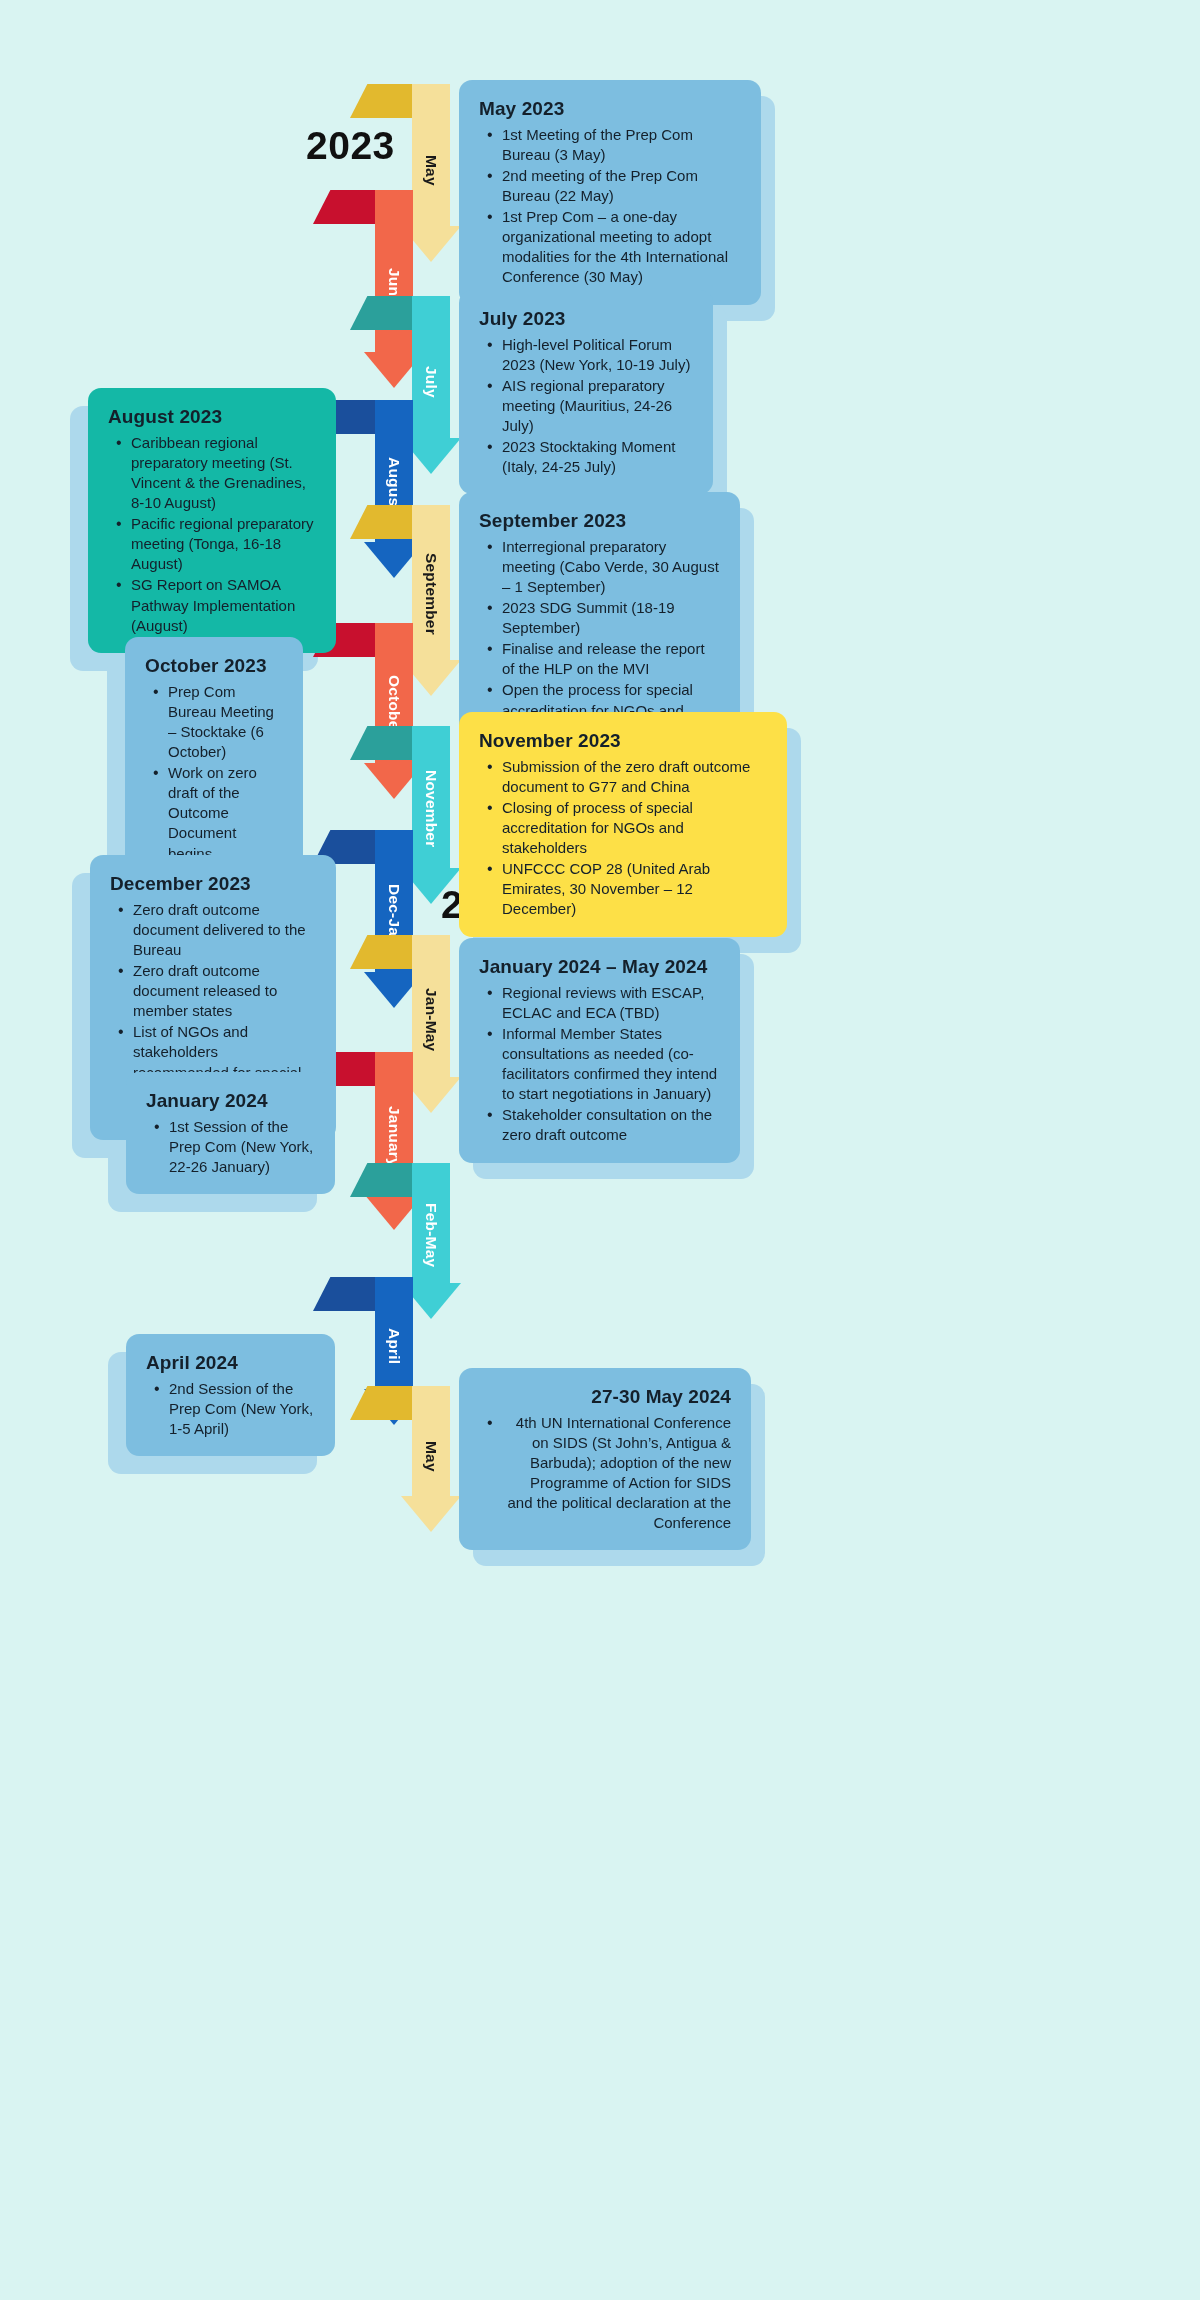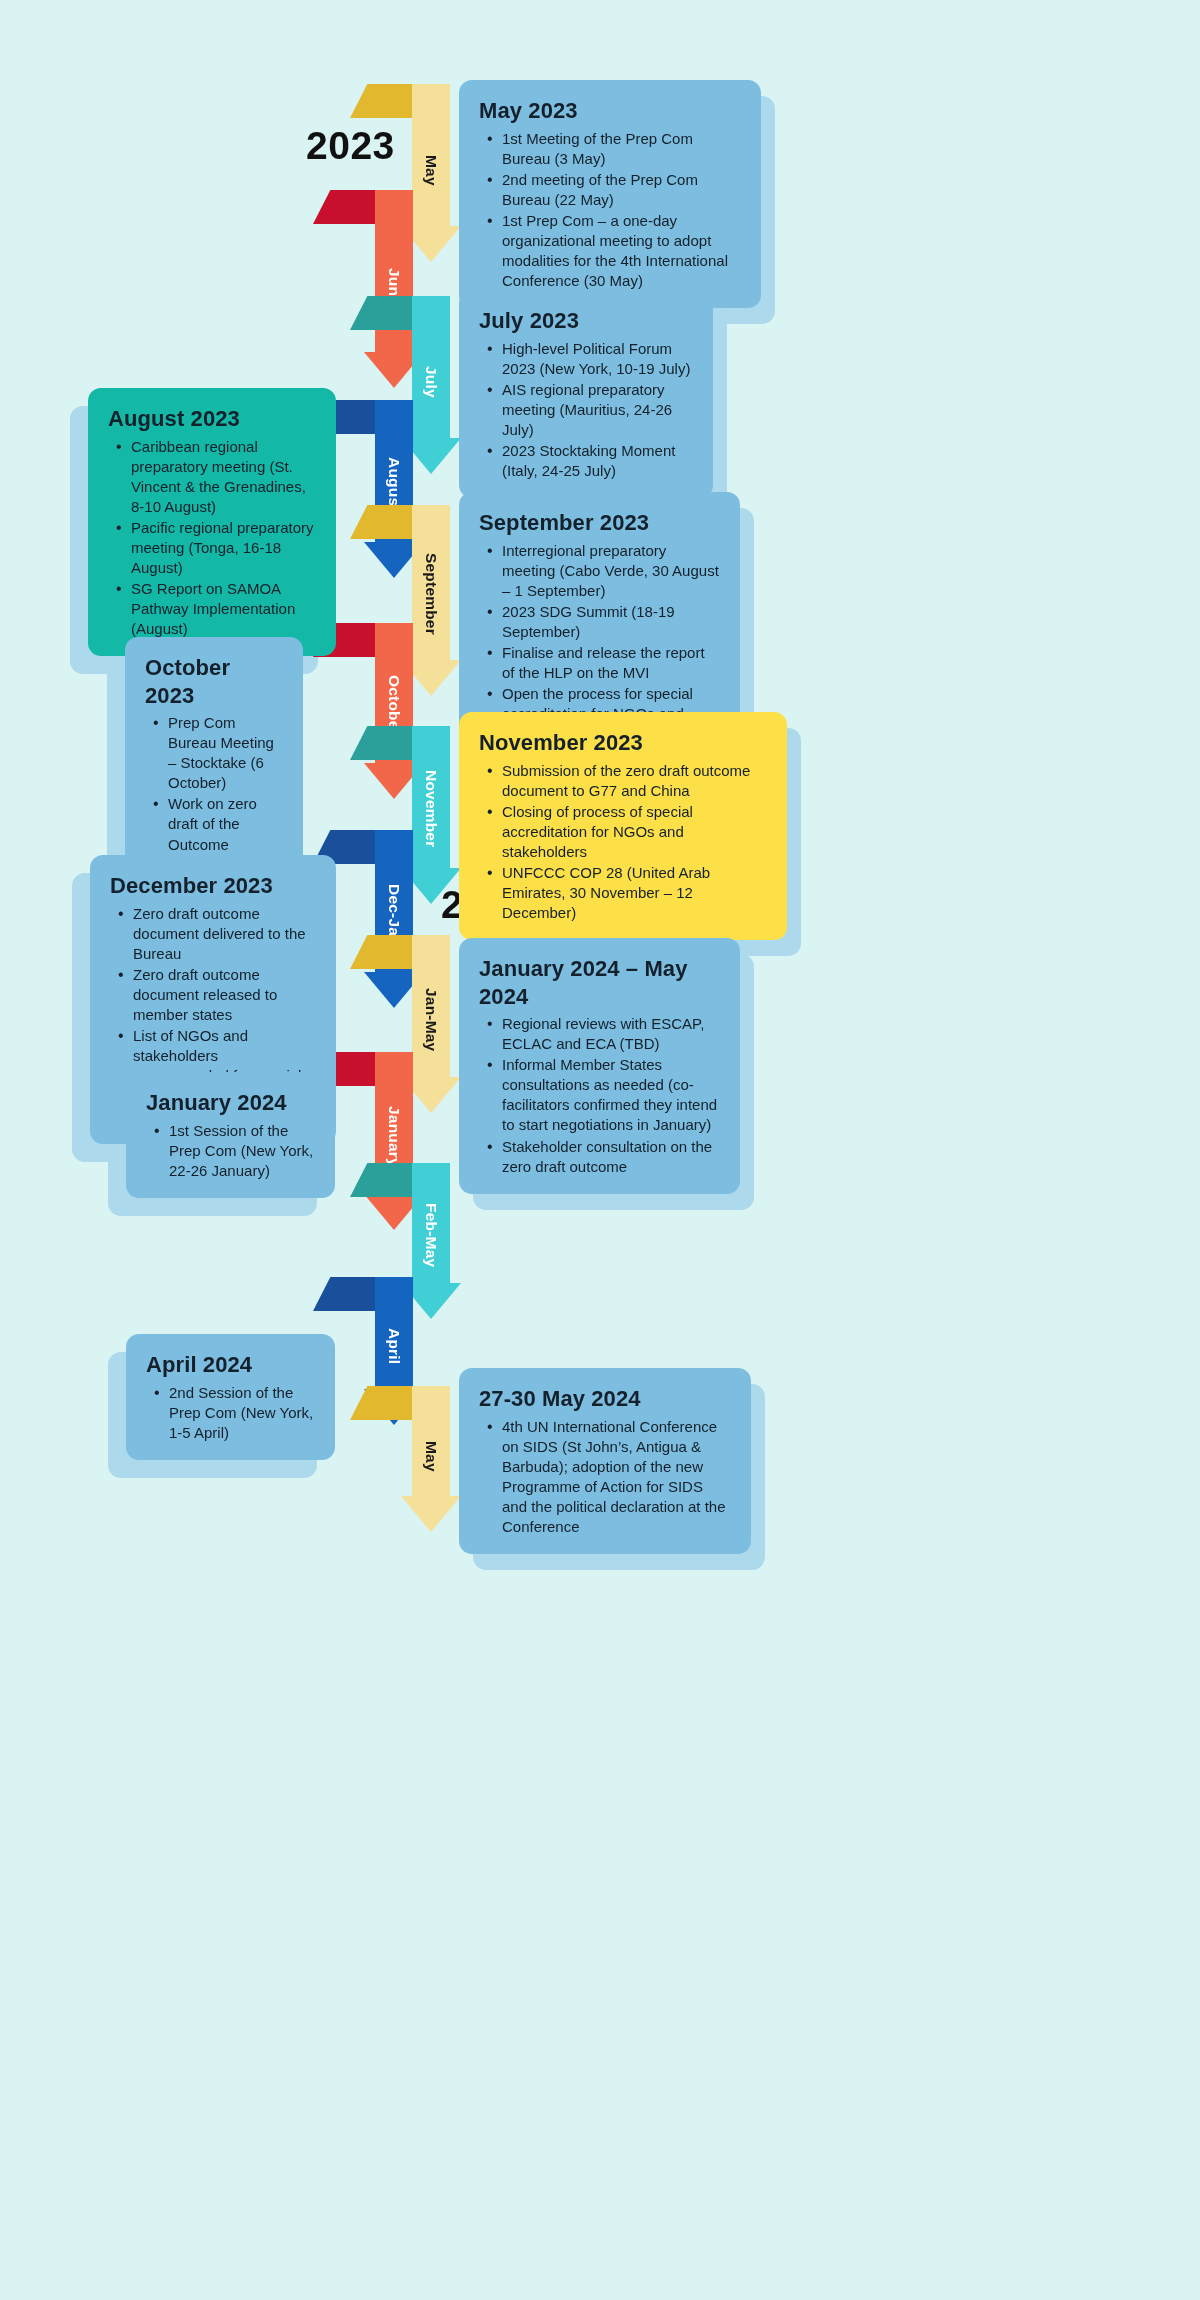--- a/index.html
+++ b/index.html
@@ -25,21 +25,21 @@
     padding:17px 20px 16px 20px;
     color:#14202b;
   }
   .card .shadow{
     position:absolute;left:-18px;top:18px;
     width:100%;height:100%;
     background:#ADD9EC;border-radius:13px;z-index:-1;
   }
   .card.right .shadow{left:14px;top:16px;}
   .card h3{
-    margin:0 0 4px 0;font-size:22px;font-weight:bold;
+    margin:0 0 4px 0;font-size:19px;font-weight:bold;
     letter-spacing:.1px;line-height:1.25;
   }
   .card ul{margin:0;padding:0 0 0 21px;list-style:none;}
   .card li{
     position:relative;font-size:15px;line-height:1.34;
     margin:0 0 1px 0;padding-left:2px;
   }
   .card li::before{
     content:"•";position:absolute;left:-13px;top:-1px;
     font-size:16px;line-height:1.34;
@@ -274,20 +274,20 @@
         <li>1st Session of the Prep Com (New York, 22-26 January)</li>
       </ul>
     </div>
     <div class="card left" style="left: 126px; top: 1289px; width: 209px; background: rgb(125, 190, 224); margin-top: 45px;">
       <div class="shadow" style="background: rgb(173, 217, 236);"></div>
       <h3>April 2024</h3>
       <ul>
         <li>2nd Session of the Prep Com (New York, 1-5 April)</li>
       </ul>
     </div>
-    <div class="card right" style="left: 459px; top: 1368px; width: 292px; background: rgb(125, 190, 224);">
+    <div class="card right" style="left: 459px; top: 1368px; width: 292px; background: rgb(125, 190, 224); text-align: right;">
       <div class="shadow" style="background: rgb(173, 217, 236);"></div>
       <h3>27-30 May 2024</h3>
       <ul>
         <li>4th UN International Conference on SIDS (St John’s, Antigua &amp; Barbuda); adoption of the new Programme of Action for SIDS and the political declaration at the Conference</li>
       </ul>
     </div>
   </div>
 
 </body></html>

